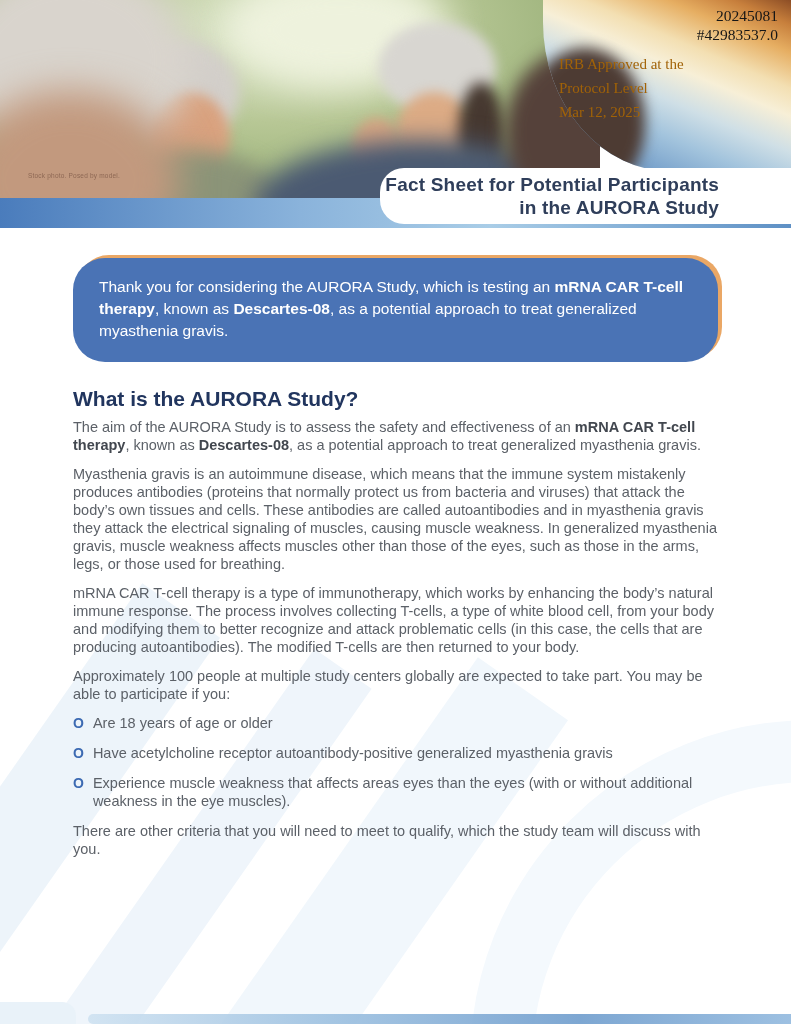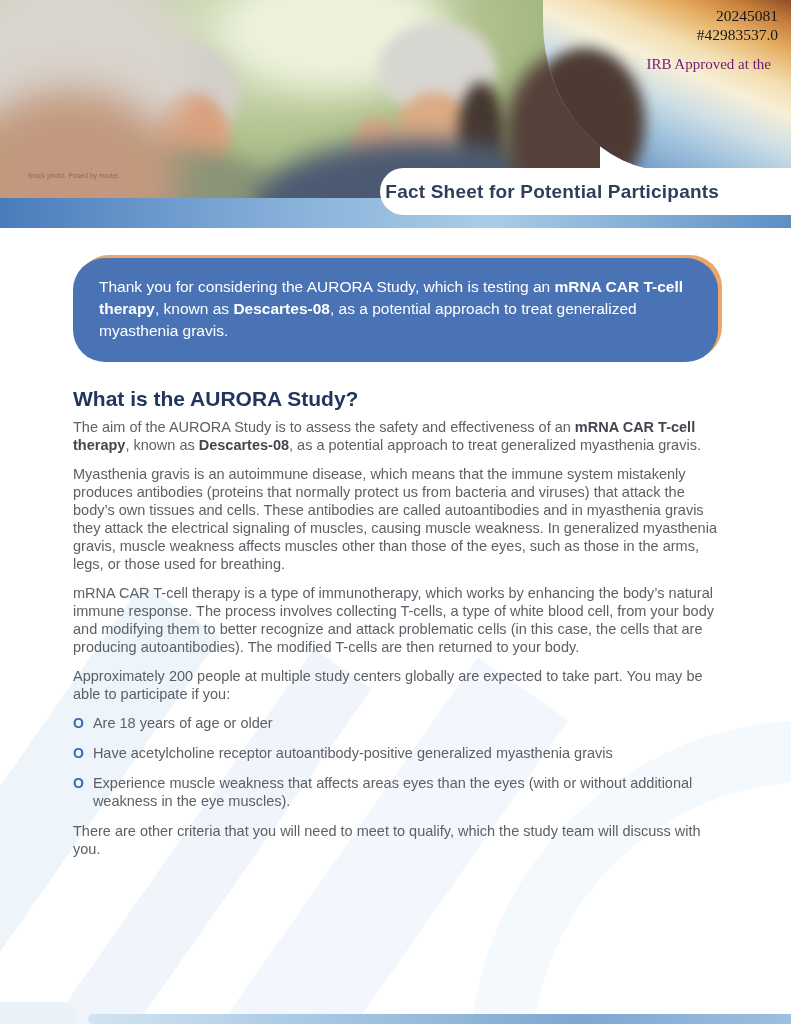--- a/index.html
+++ b/index.html
@@ -35,25 +35,25 @@
   .b-rhead{left:505px;top:48px;width:150px;height:168px;background:#55413a;filter:blur(9px);}
 
   .swirl{position:absolute;top:0;right:0;width:248px;height:172px;z-index:2;overflow:hidden;
          border-bottom-left-radius:130px 150px;
          background:linear-gradient(203deg,#8c4d25 0%,#c77f3c 9%,#e6ae62 19%,#f3dfb2 32%,
                     #f7efd7 42%,#cfdfe6 55%,#a3c4dd 68%,#7aa3cc 82%,#a9cbe4 95%);}
   .swirl-head{position:absolute;left:-18px;bottom:-26px;width:120px;height:150px;border-radius:50%;
               background:#4d3b33;filter:blur(7px);}
   .doc-numbers{position:absolute;top:6px;right:13px;z-index:3;text-align:right;color:#161616;
                font-family:"Liberation Serif","DejaVu Serif",serif;font-size:15.5px;line-height:19px;}
-  .irb{position:absolute;top:52px;right:20px;width:200px;z-index:3;text-align:right;color:#701a75;
+  .irb{position:absolute;top:52px;right:32px;width:200px;z-index:3;text-align:left;color:#a16207;
        font-family:"Liberation Serif","DejaVu Serif",serif;font-size:15px;line-height:24px;}
   .disclaimer{position:absolute;left:28px;top:172px;z-index:4;font-size:6.5px;
               color:rgba(96,62,48,.55);letter-spacing:.2px;}
-  .banner{position:absolute;top:168px;left:380px;width:411px;height:47px;z-index:6;background:#fff;
+  .banner{position:absolute;top:168px;left:380px;width:411px;height:56px;z-index:6;background:#fff;
           border-radius:24px 0 0 24px;display:flex;flex-direction:column;justify-content:center;
           box-sizing:border-box;padding-right:72px;text-align:right;}
   .banner-line{font-size:19px;font-weight:600;color:#2f3e5a;line-height:23px;letter-spacing:.2px;}
 
   
   .callout{position:absolute;top:258px;left:73px;width:645px;box-sizing:border-box;z-index:4;
            background:#4a73b5;border-radius:32px;padding:18px 26px 20px;color:#fff;
            font-size:15.5px;line-height:22px;box-shadow:4px -3px 0 #eaa765;}
   .callout .seg-b{font-weight:700;color:#ffffff;}
 
@@ -107,41 +107,44 @@
       <div class="swirl-head"></div>
     </div>
 
     <div class="doc-numbers">
       <div>20245081</div>
       <div>#42983537.0</div>
     </div>
 
     <div class="irb">
       <div>IRB Approved at the</div>
+      <div>Protocol Level</div>
+      <div>Mar 12, 2025</div>
     </div>
 
     <div class="disclaimer">Stock photo. Posed by model.</div>
 
     <div class="banner">
       <div class="banner-line">Fact Sheet for Potential Participants</div>
+      <div class="banner-line">in the AURORA Study</div>
     </div>
   </div>
 
   <div class="callout">
     <span><span class="seg">Thank you for considering the AURORA Study, which is testing an </span><span class="seg-b">mRNA CAR T-cell therapy</span><span class="seg">, known as </span><span class="seg-b">Descartes-08</span><span class="seg">, as a potential approach to treat generalized myasthenia gravis.</span></span>
   </div>
 
   <div class="content">
 
     <h3>What is the AURORA Study?</h3>
     <p><span class="seg">The aim of the AURORA Study is to assess the safety and effectiveness of an </span><span class="seg-b">mRNA CAR T-cell therapy</span><span class="seg">, known as </span><span class="seg-b">Descartes-08</span><span class="seg">, as a potential approach to treat generalized myasthenia gravis.</span></p>
     <p><span class="seg">Myasthenia gravis is an autoimmune disease, which means that the immune system mistakenly produces antibodies (proteins that normally protect us from bacteria and viruses) that attack the body’s own tissues and cells. These antibodies are called autoantibodies and in myasthenia gravis they attack the electrical signaling of muscles, causing muscle weakness. In generalized myasthenia gravis, muscle weakness affects muscles other than those of the eyes, such as those in the arms, legs, or those used for breathing.</span></p>
     <p><span class="seg">mRNA CAR T-cell therapy is a type of immunotherapy, which works by enhancing the body’s natural immune response. The process involves collecting T-cells, a type of white blood cell, from your body and modifying them to better recognize and attack problematic cells (in this case, the cells that are producing autoantibodies). The modified T-cells are then returned to your body.</span></p>
 
-    <p><span class="seg">Approximately 200 people at multiple study centers globally are expected to take part. You may be able to participate if you:</span></p>
+    <p><span class="seg">Approximately 100 people at multiple study centers globally are expected to take part. You may be able to participate if you:</span></p>
 
     <ul class="bullets">
       <li>
         <span class="bullet-o">O</span>
         <span>Are 18 years of age or older</span>
       </li>
       <li>
         <span class="bullet-o">O</span>
         <span>Have acetylcholine receptor autoantibody-positive generalized myasthenia gravis</span>
       </li>

